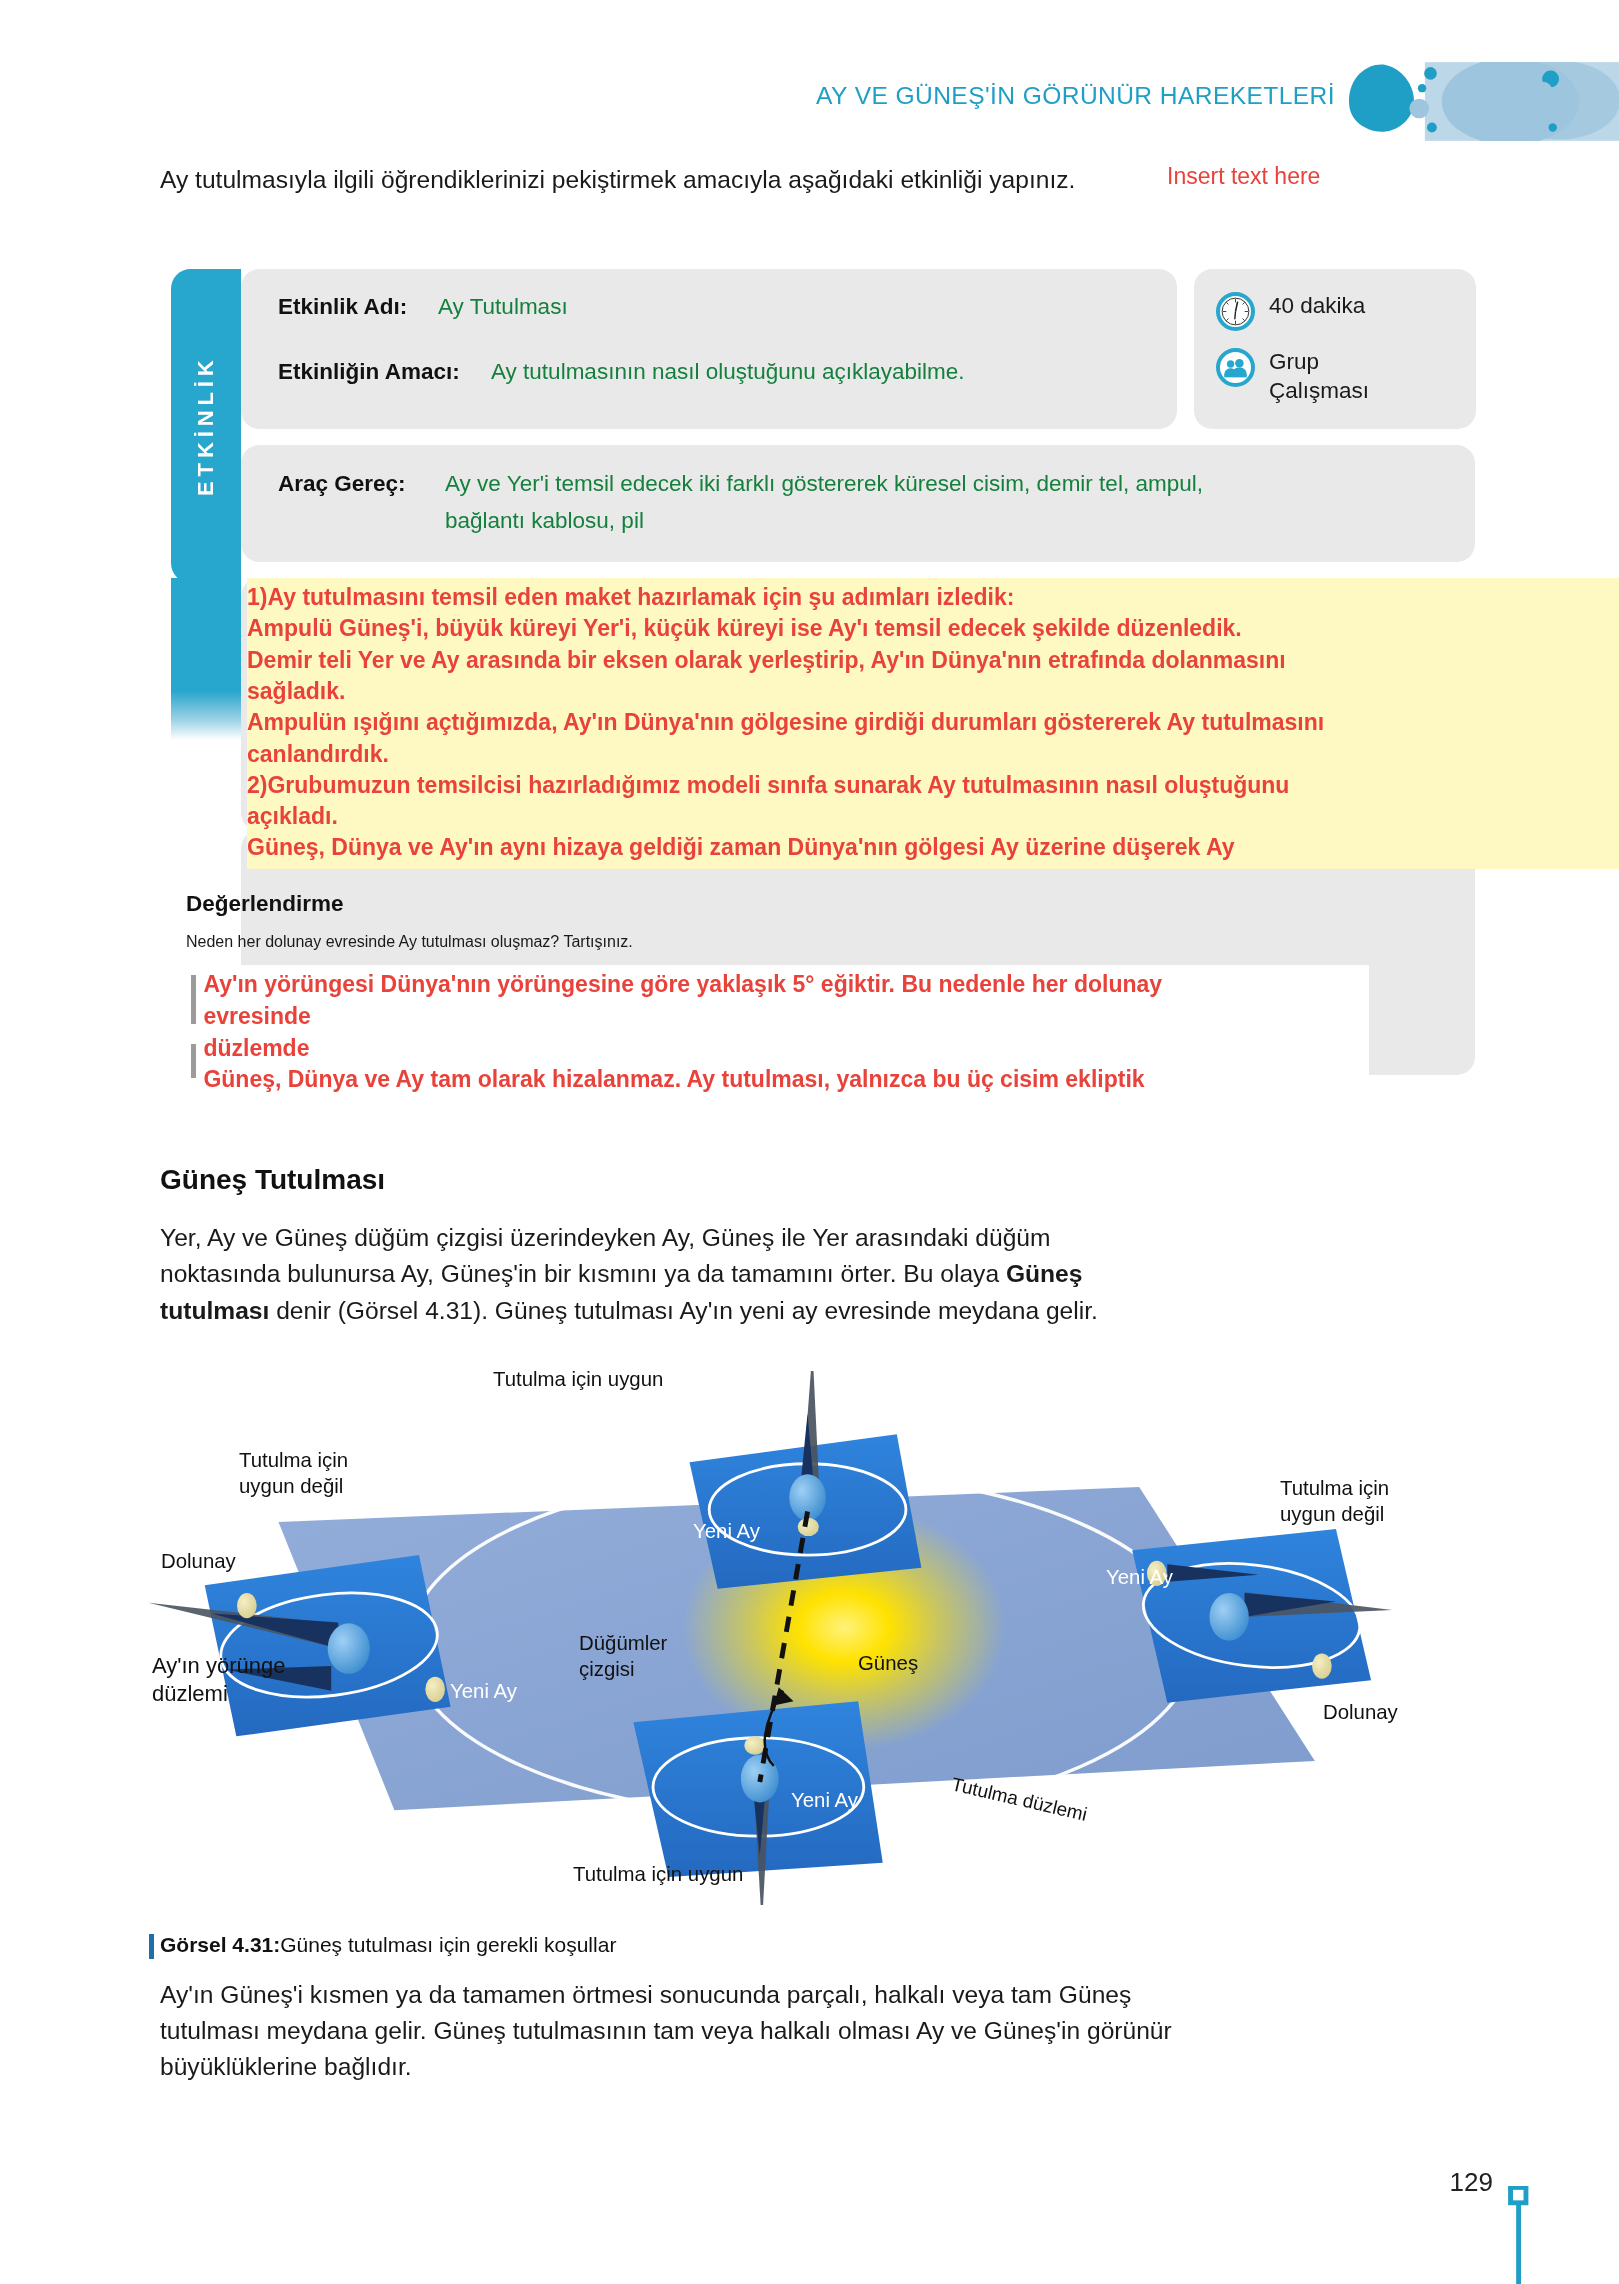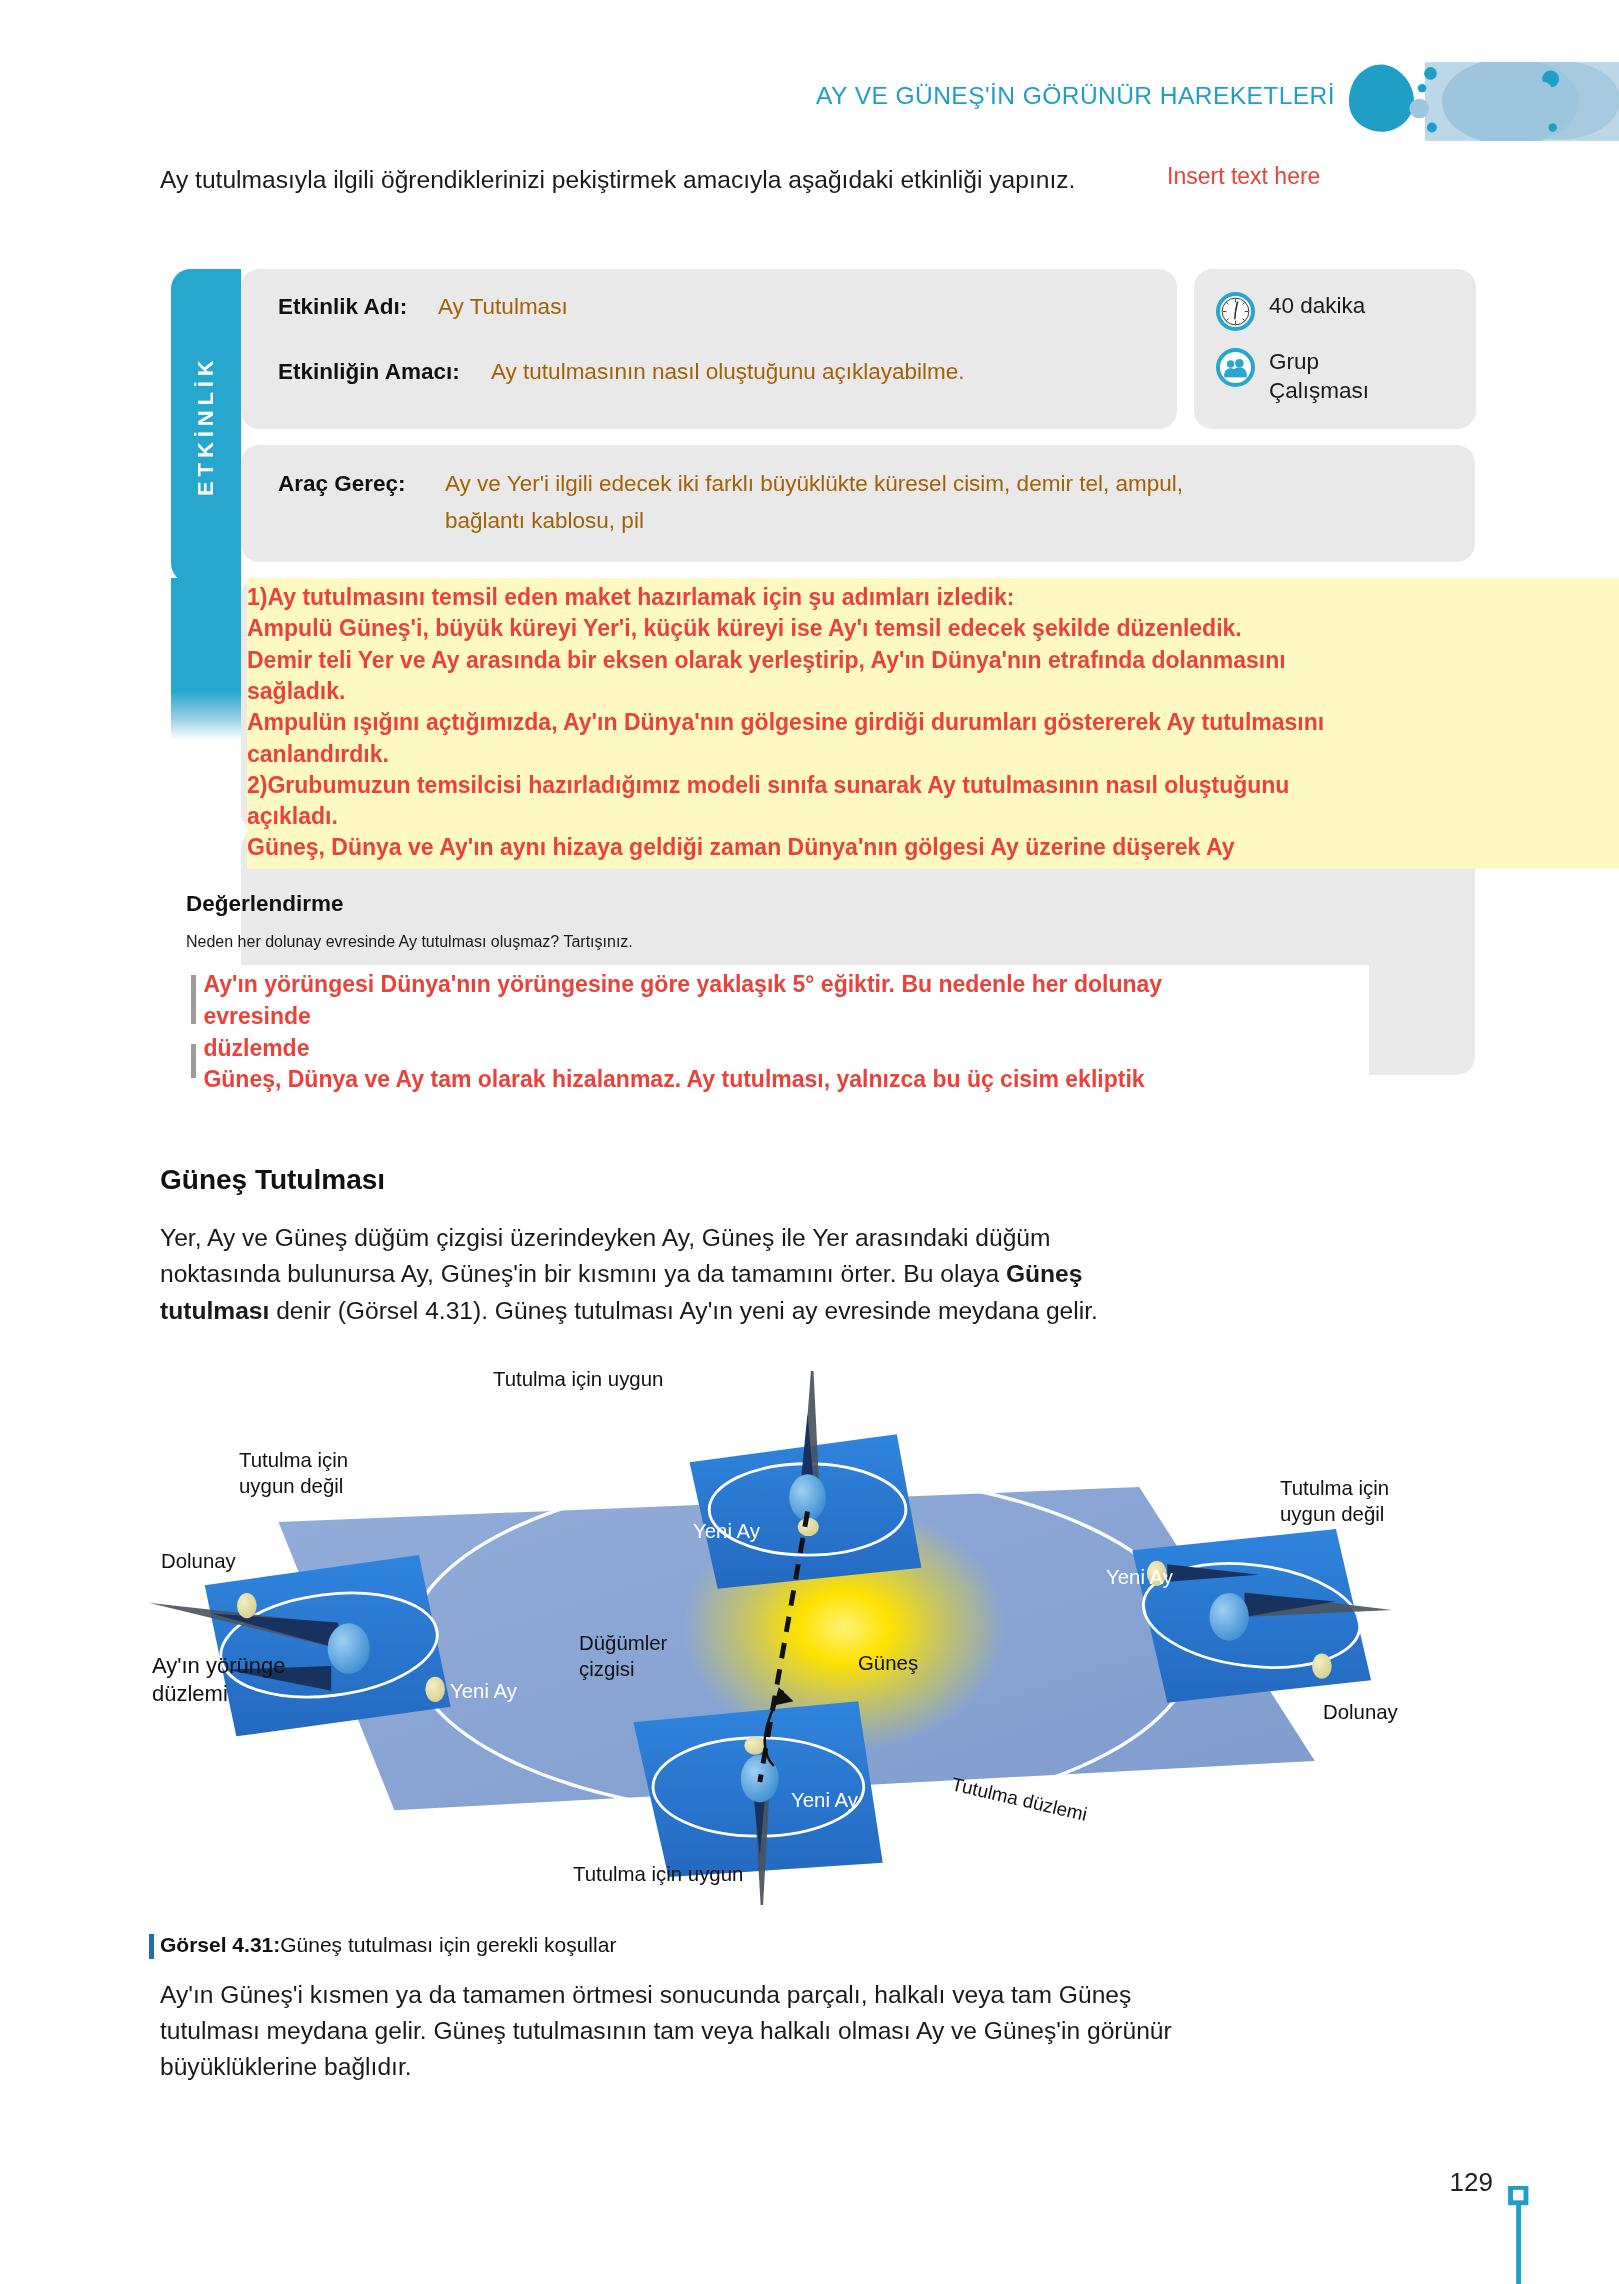--- a/index.html
+++ b/index.html
@@ -118,21 +118,21 @@
   .kv-label {
     position: absolute;
     font-size: 22.5px;
     font-weight: 700;
     color: #111;
     white-space: nowrap;
   }
   .kv-value {
     position: absolute;
     font-size: 22.5px;
-    color: #a16207;
+    color: #15803d;
   }
 
   
   .meta-row { position: absolute; display: flex; align-items: flex-start; }
   .meta-icon {
     width: 39px; height: 39px;
     border-radius: 50%;
     border: 4.2px solid #27a6ce;
     background: #fff;
     box-sizing: border-box;
@@ -316,21 +316,21 @@
       </svg>
     </span>
     <span class="meta-text">
       <span>Grup</span><br>
       <span>Çalışması</span>
     </span>
   </div>
 
   <div class="panel" id="panel-arac"></div>
   <div class="kv-label" style="left:107px; top:202px;">Araç Gereç:</div>
-  <div class="kv-value" style="left:274px; top:202px;">Ay ve Yer'i ilgili edecek iki farklı büyüklükte küresel cisim, demir tel, ampul,</div>
+  <div class="kv-value" style="left:274px; top:202px;">Ay ve Yer'i temsil edecek iki farklı göstererek küresel cisim, demir tel, ampul,</div>
   <div class="kv-value" style="left:274px; top:239px;">bağlantı kablosu, pil</div>
 
   <div class="panel" id="panel-ogr"></div>
   <div class="kv-label" style="left:107px; top:328px;">Öğretmene Not:</div>
   <div class="kv-value" style="left:295px; top:328px;">Bu etkinlik için sınıfı sekiz kişilik gruplara ayırınız. Öğrencilere hazırlanmaları için</div>
 
   <div class="panel" id="panel-etkinlik-basamak"></div>
   <div class="kv-value" style="left:104px; top:383px; font-size:22.5px;">A</div>
   <div class="kv-value" style="left:104px; top:420px; font-size:22.5px;">le</div>
   <div class="kv-value" style="left:104px; top:471px; font-size:22.5px;">1.</div>

